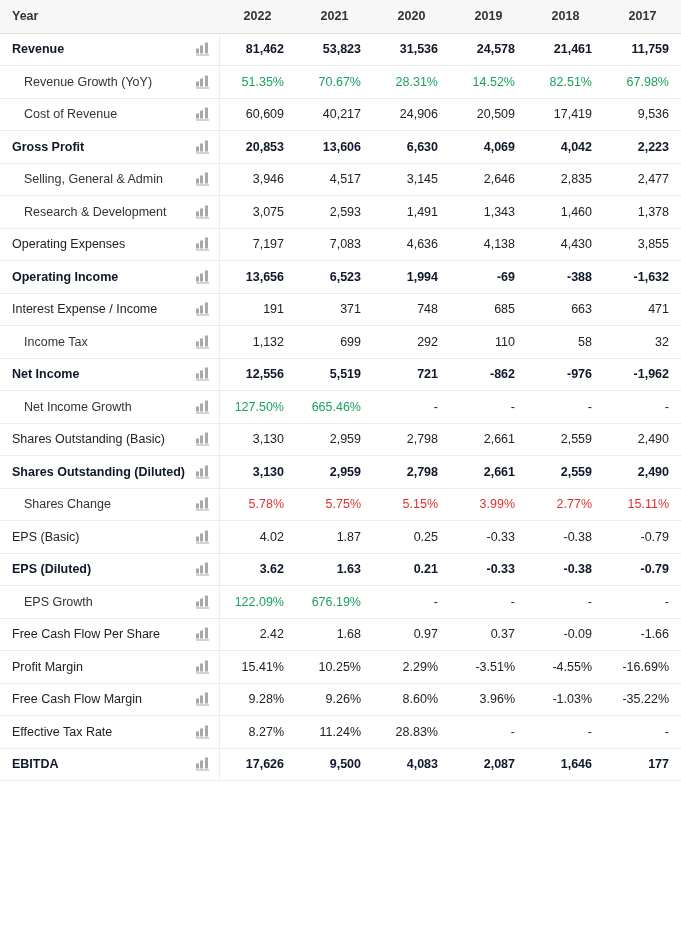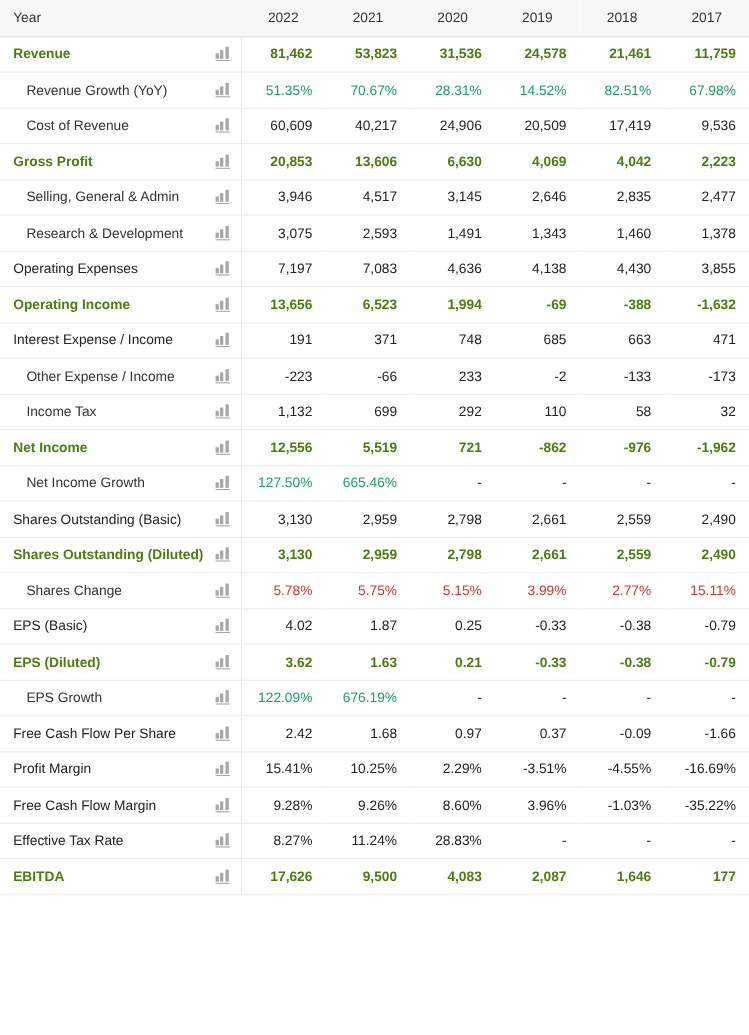--- a/index.html
+++ b/index.html
@@ -13,21 +13,21 @@
     width: 681px;
     border-collapse: collapse;
     table-layout: fixed;
     font-size: 12.5px;
     color: #222;
   }
   #financials-table col.label-col { width: 219px; }
   #financials-table col.year-col { width: 77px; }
   thead th {
     background: #f7f7f7;
-    font-weight: normal;
+    font-weight: bold;
     color: #333;
     border-bottom: 1px solid #dcdcdc;
     height: 33px;
     padding: 0 12px;
     font-size: 12.5px;
   }
   thead th.label-head { text-align: left; }
   thead th.year-head { }
   tbody tr { height: 32.5px; }
   tbody td {
@@ -37,21 +37,21 @@
     white-space: nowrap;
   }
   tbody td.label-cell {
     position: relative;
     text-align: left;
     border-right: 1px solid #ececec;
     padding-right: 30px;
   }
   tbody td.value-cell { text-align: right; }
   tr.bold td.label-cell,
-  tr.bold td.value-cell { font-weight: bold; color: #4d7c0f; }
+  tr.bold td.value-cell { font-weight: bold; color: #0f172a; }
   tr.indent td.label-cell { padding-left: 24px; color: #333; }
   .pos { color: #1aa260; }
   .neg { color: #e03131; }
   .chart-icon {
     position: absolute;
     right: 8px;
     top: 50%;
     transform: translateY(-50%);
     width: 15px;
     height: 13px;
@@ -214,33 +214,20 @@
             <i class="b3"></i>
           </span></td>
         <td class="value-cell">191</td>
         <td class="value-cell">371</td>
         <td class="value-cell">748</td>
         <td class="value-cell">685</td>
         <td class="value-cell">663</td>
         <td class="value-cell">471</td>
       </tr>
       <tr class="indent">
-        <td class="label-cell"><span>Other Expense / Income</span><span class="chart-icon">
-            <i class="b1"></i>
-            <i class="b2"></i>
-            <i class="b3"></i>
-          </span></td>
-        <td class="value-cell">-223</td>
-        <td class="value-cell">-66</td>
-        <td class="value-cell">233</td>
-        <td class="value-cell">-2</td>
-        <td class="value-cell">-133</td>
-        <td class="value-cell">-173</td>
-      </tr>
-      <tr class="indent">
         <td class="label-cell"><span>Income Tax</span><span class="chart-icon">
             <i class="b1"></i>
             <i class="b2"></i>
             <i class="b3"></i>
           </span></td>
         <td class="value-cell">1,132</td>
         <td class="value-cell">699</td>
         <td class="value-cell">292</td>
         <td class="value-cell">110</td>
         <td class="value-cell">58</td>

